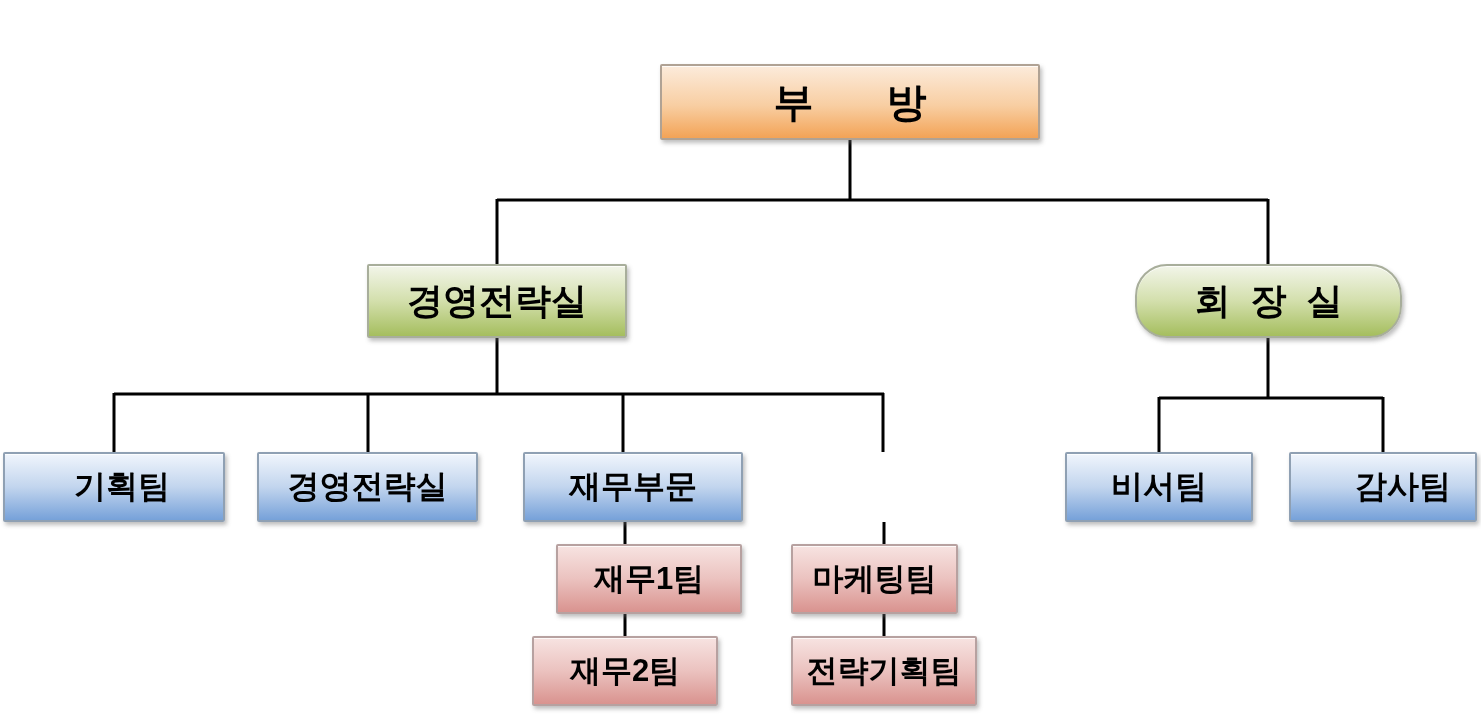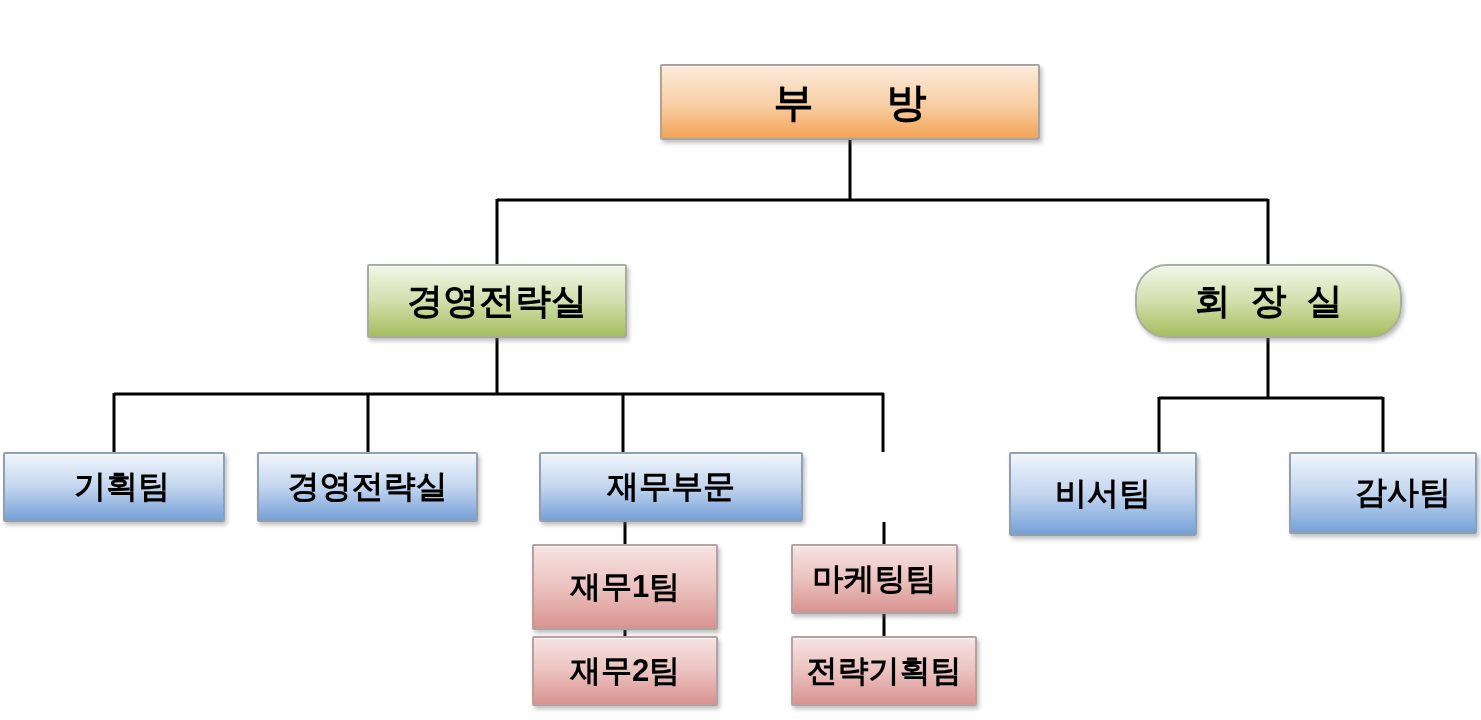--- a/index.html
+++ b/index.html
@@ -91,34 +91,34 @@
   </div>
 
   <div class="node blue lv3" style="left:3px; top:452px; width:222px; height:70px;padding-left:16px;">
     <span>기획팀</span>
   </div>
 
   <div class="node blue lv3" style="left:257px; top:452px; width:221px; height:70px;">
     <span>경영전략실</span>
   </div>
 
-  <div class="node blue lv3" style="left:539px; top:452px; width:264px; height:70px;">
+  <div class="node blue lv3" style="left:523px; top:452px; width:220px; height:70px;">
     <span>재무부문</span>
   </div>
 
 
-  <div class="node blue lv3" style="left:1009px; top:452px; width:188px; height:84px;font-family:Liberation Serif, serif;">
+  <div class="node blue lv3" style="left:1065px; top:452px; width:188px; height:70px;font-family:Liberation Serif, serif;">
     <span>비서팀</span>
   </div>
 
-  <div class="node blue lv3" style="left:1289px; top:452px; width:188px; height:82px;padding-left:40px;">
+  <div class="node blue lv3" style="left:1289px; top:452px; width:188px; height:70px;padding-left:40px;">
     <span>감사팀</span>
   </div>
 
-  <div class="node pink lv4" style="left:532px; top:544px; width:186px; height:86px;">
+  <div class="node pink lv4" style="left:556px; top:544px; width:186px; height:70px;">
     <span>재무1팀</span>
   </div>
 
   <div class="node pink lv4" style="left:532px; top:636px; width:186px; height:70px;">
     <span>재무2팀</span>
   </div>
 
   <div class="node pink lv4" style="left:791px; top:544px; width:167px; height:70px;">
     <span>마케팅팀</span>
   </div>

